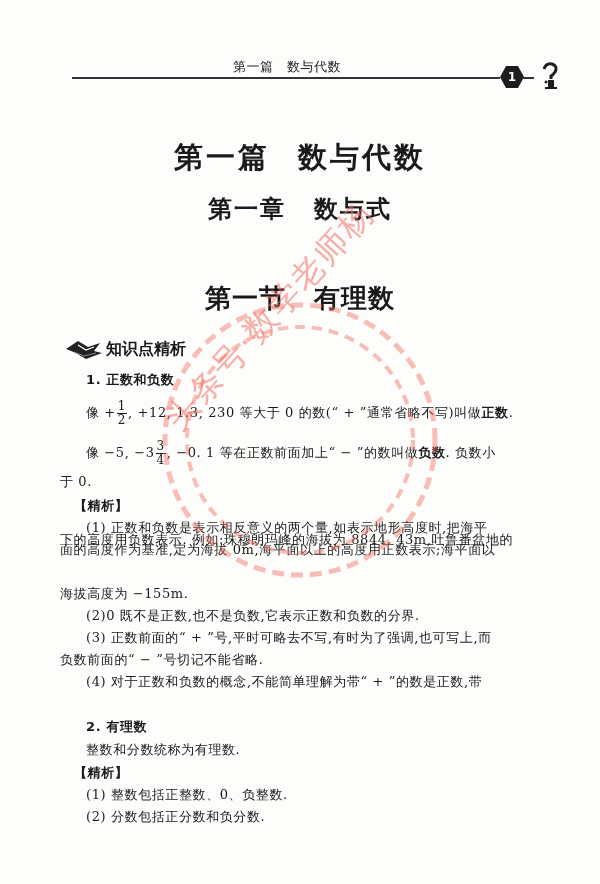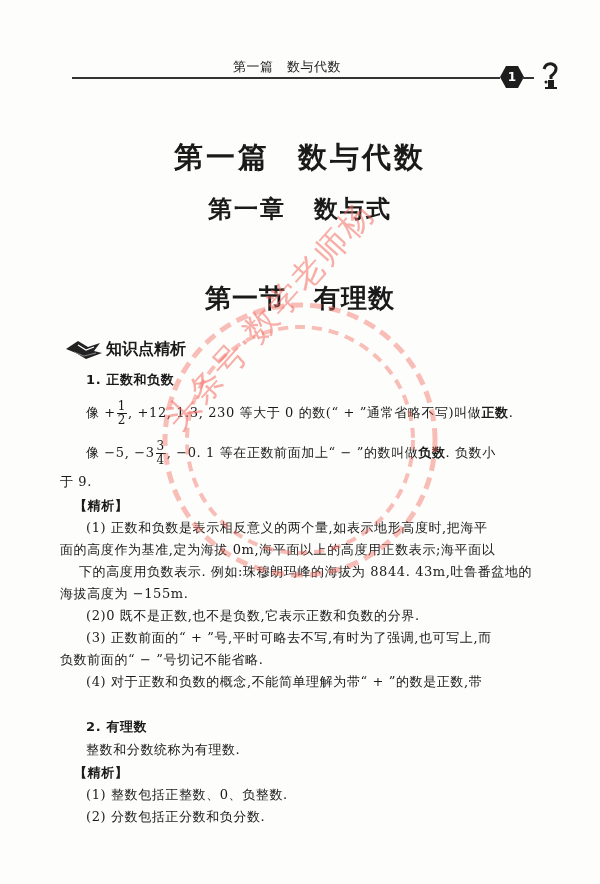--- a/index.html
+++ b/index.html
@@ -141,26 +141,26 @@
         <span class="den">2</span>
       </span><span>, +12, 1.3, 230 等大于 0 的数(“ + ”通常省略不写)叫做</span><span class="bold">正数</span><span>.</span>
   </div>
 
   <div class="para indent" style="top:440px;">
     <span>像 −5, −3</span><span class="frac">
         <span class="num">3</span>
         <span class="den">4</span>
       </span><span>, −0. 1 等在正数前面加上“ − ”的数叫做</span><span class="bold">负数</span><span>. 负数小</span>
   </div>
-  <div class="para" style="top:473px;">于 9.</div>
+  <div class="para" style="top:473px;">于 0.</div>
 
   <div class="para sub-head" style="top:497px; left:74px;">【精析】</div>
   <div class="para indent" style="top:519px;">(1) 正数和负数是表示相反意义的两个量,如表示地形高度时,把海平</div>
   <div class="para" style="top:541px;">面的高度作为基准,定为海拔 0m,海平面以上的高度用正数表示;海平面以</div>
-  <div class="para" style="top:563px;margin-left:19px;">下的高度用负数表示. 例如:珠穆朗玛峰的海拔为 8844. 43m,吐鲁番盆地的</div>
+  <div class="para" style="top:531px;">下的高度用负数表示. 例如:珠穆朗玛峰的海拔为 8844. 43m,吐鲁番盆地的</div>
   <div class="para" style="top:585px;">海拔高度为 −155m.</div>
   <div class="para indent" style="top:607px;">(2)0 既不是正数,也不是负数,它表示正数和负数的分界.</div>
   <div class="para indent" style="top:629px;">(3) 正数前面的“ + ”号,平时可略去不写,有时为了强调,也可写上,而</div>
   <div class="para" style="top:651px;">负数前面的“ − ”号切记不能省略.</div>
   <div class="para indent" style="top:673px;">(4) 对于正数和负数的概念,不能简单理解为带“ + ”的数是正数,带</div>
 
   <div class="para indent sub-head" style="top:718px;">2. 有理数</div>
   <div class="para indent" style="top:741px;">整数和分数统称为有理数.</div>
   <div class="para sub-head" style="top:764px; left:74px;">【精析】</div>
   <div class="para indent" style="top:786px;">(1) 整数包括正整数、0、负整数.</div>

